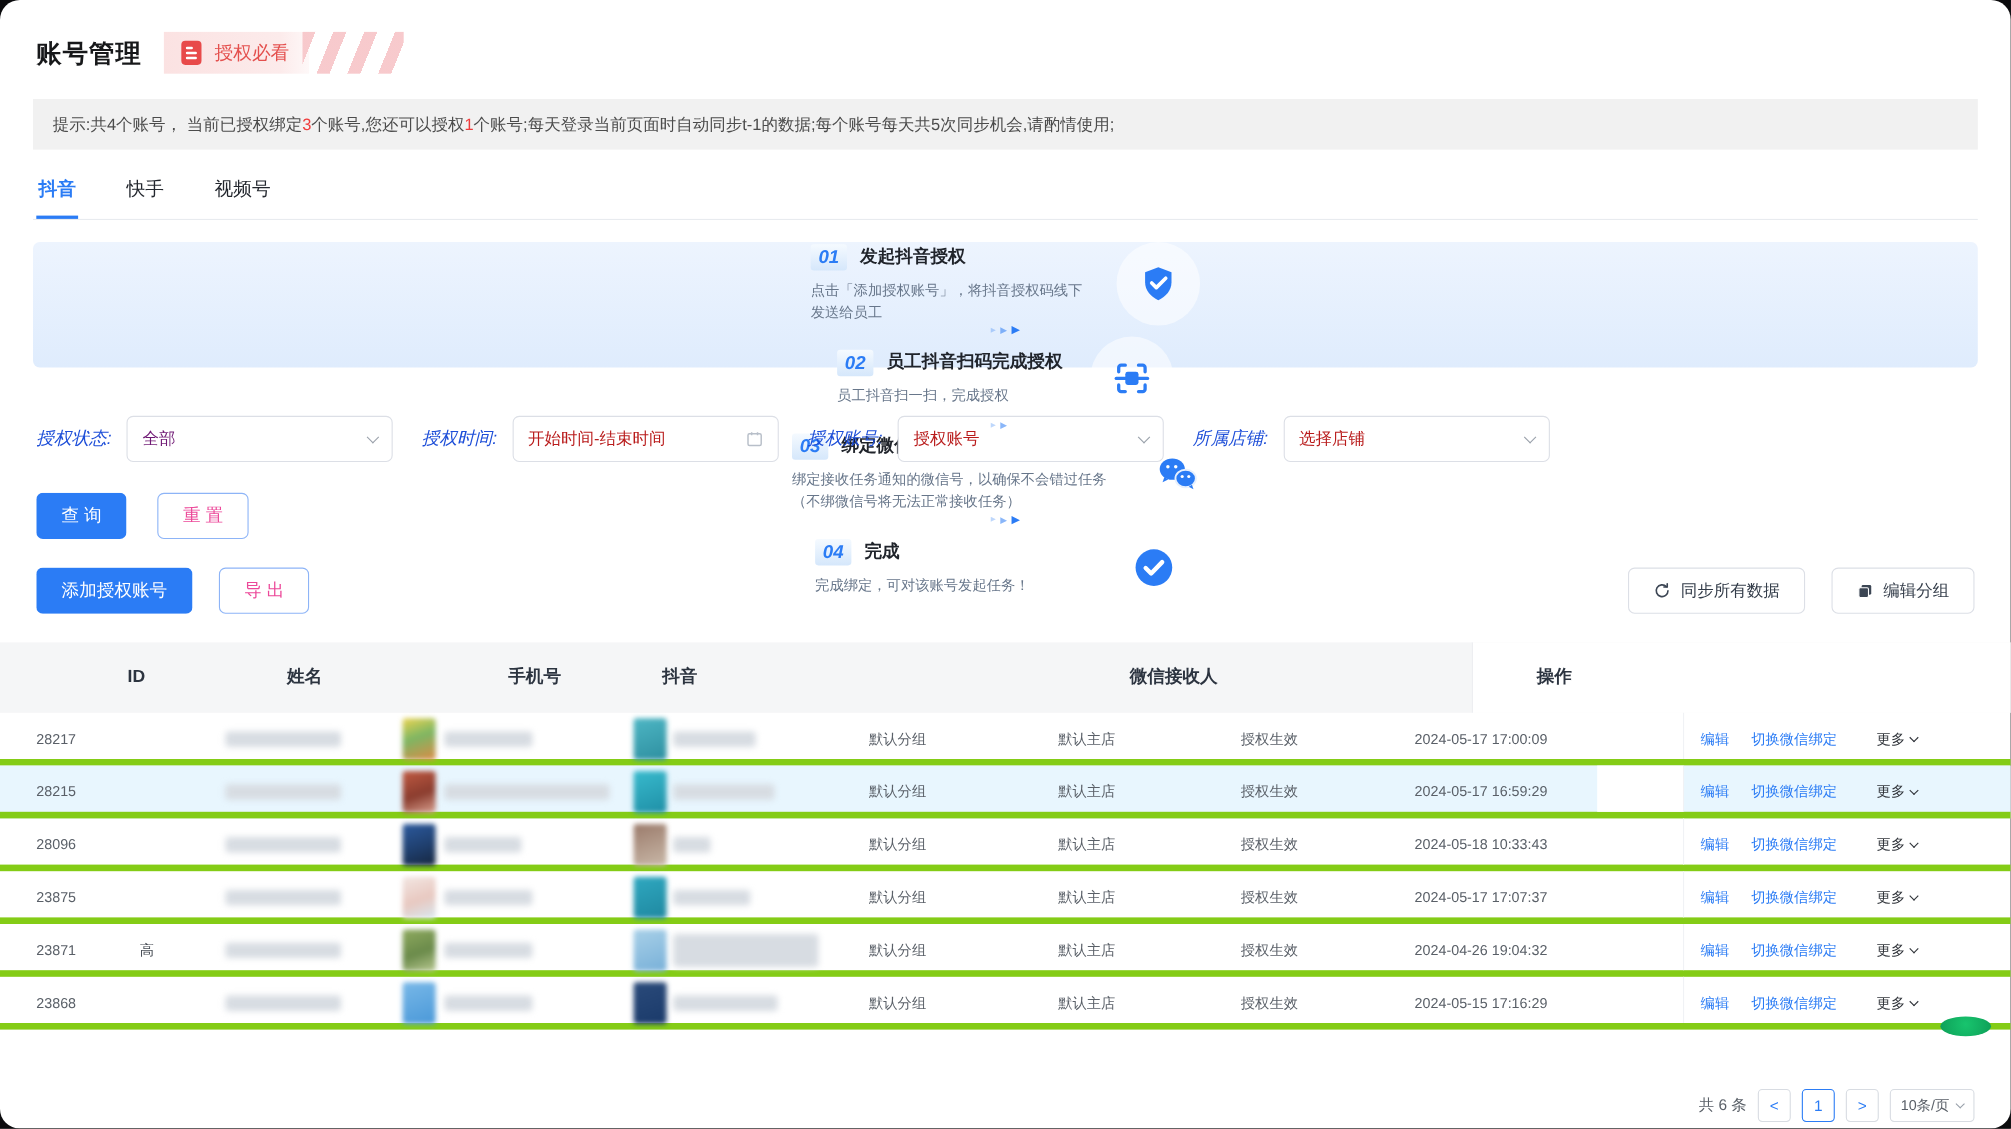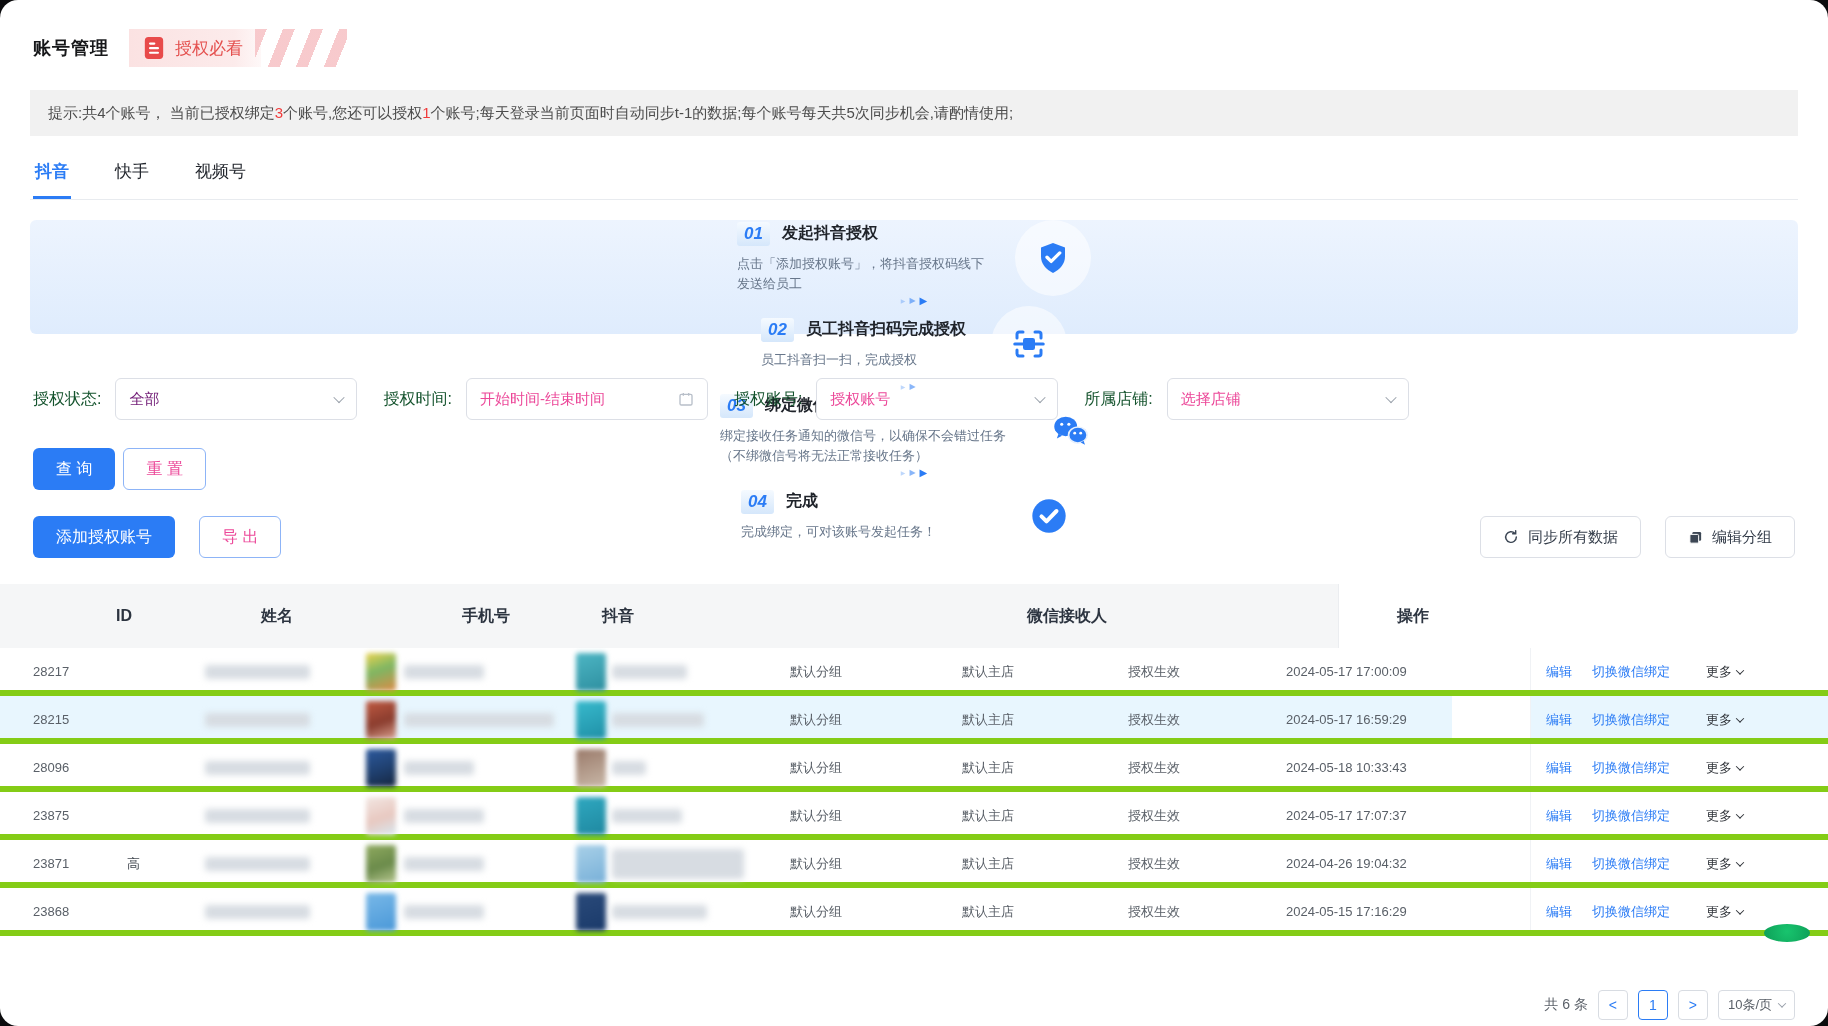--- a/index.html
+++ b/index.html
@@ -2,21 +2,21 @@
 <html><head>
 <meta charset="utf-8">
 <style>
   * { margin:0; padding:0; box-sizing:border-box; }
   html,body { background:#0b0b0d; }
   body { font-family:"Liberation Sans","DejaVu Sans",sans-serif; }
   .page { position:relative; width:1828px; height:1026px; background:#fff; border-radius:18px; overflow:hidden; }
 
   
   .header { display:flex; align-items:center; gap:20px; padding:26px 33px 0; height:70px; }
-  .page-title { font-size:18px; font-weight:700; color:#17181a; letter-spacing:1px; }
+  .page-title { font-size:23px; font-weight:700; color:#17181a; letter-spacing:1px; }
   .badge { position:relative; display:flex; align-items:center; gap:10px; height:38px; padding:0 18px 0 14px;
            background:linear-gradient(90deg,#fbe2e2 0%,#fcebeb 80%,rgba(252,235,235,.35) 100%); }
   .badge-label { font-size:17px; color:#e4504e; }
   .badge-stripes { position:absolute; left:100%; top:0; bottom:0; width:92px; margin-left:-6px;
            background:repeating-linear-gradient(112deg, rgba(247,199,202,.95) 0 11px, rgba(247,199,202,0) 11px 26px); }
 
   
   .tipbar { margin:20px 30px 0; background:#f1f1f1; height:46px; display:flex; align-items:center;
             padding:0 18px; font-size:15px; color:#4c4c4c; }
   .tip-red { color:#f03b3b; }
@@ -38,30 +38,30 @@
   .w258{width:258px}.w210{width:210px}.w292{width:292px}.w250{width:250px}
   .step-iconwrap { width:76px; height:76px; border-radius:50%; background:rgba(255,255,255,.55);
                    display:flex; align-items:center; justify-content:center; flex:none; }
   .steparrow { display:flex; align-items:center; gap:4px; color:#2b7cf5; margin:0 4px; }
   .steparrow i { font-style:normal; line-height:1; }
   .sa1{font-size:6px;opacity:.3}.sa2{font-size:8px;opacity:.55}.sa3{font-size:10px;opacity:1}
 
   
   .filters { margin:44px 33px 0; display:flex; align-items:center; }
   .fgroup { display:flex; align-items:center; margin-right:26px; }
-  .flabel { font-size:16px; color:#14532d; margin-right:14px; }
+  .flabel { font-size:16px; color:#1d4ed8; margin-right:14px;font-style:italic; }
   .fcontrol { width:242px; height:42px; border:1px solid #dcdfe6; border-radius:6px; background:#fff;
               display:flex; align-items:center; justify-content:space-between; padding:0 13px; font-size:15px; cursor:pointer; }
-  .ph { color:#ec4899; }
+  .ph { color:#b91c1c; }
   .val { color:#701a75; }
   .chev { width:8px; height:8px; border-right:1.6px solid #99a0aa; border-bottom:1.6px solid #99a0aa;
           transform:rotate(45deg) translate(-1px,-1px); flex:none; }
 
   
-  .btnrow1 { margin:28px 33px 0; display:flex; gap:8px; }
+  .btnrow1 { margin:28px 33px 0; display:flex; gap:28px; }
   .btnrow2 { margin:26px 33px 0; display:flex; gap:24px; align-items:center; }
   .btn { height:42px; border-radius:6px; font-size:16px; display:inline-flex; align-items:center; justify-content:center;
          padding:0 22px; border:1px solid transparent; cursor:pointer; background:#fff; white-space:nowrap; }
   .btn.primary { background:#2b7cf5; color:#fff; }
   .btn.outline { border-color:#8db4f7; color:#ec4899; }
   .btn.neutral { border-color:#dcdfe6; color:#333c49; gap:9px; font-size:15px; }
   .spacer { flex:1; }
 
   
   .table { margin-top:26px; position:relative; }

